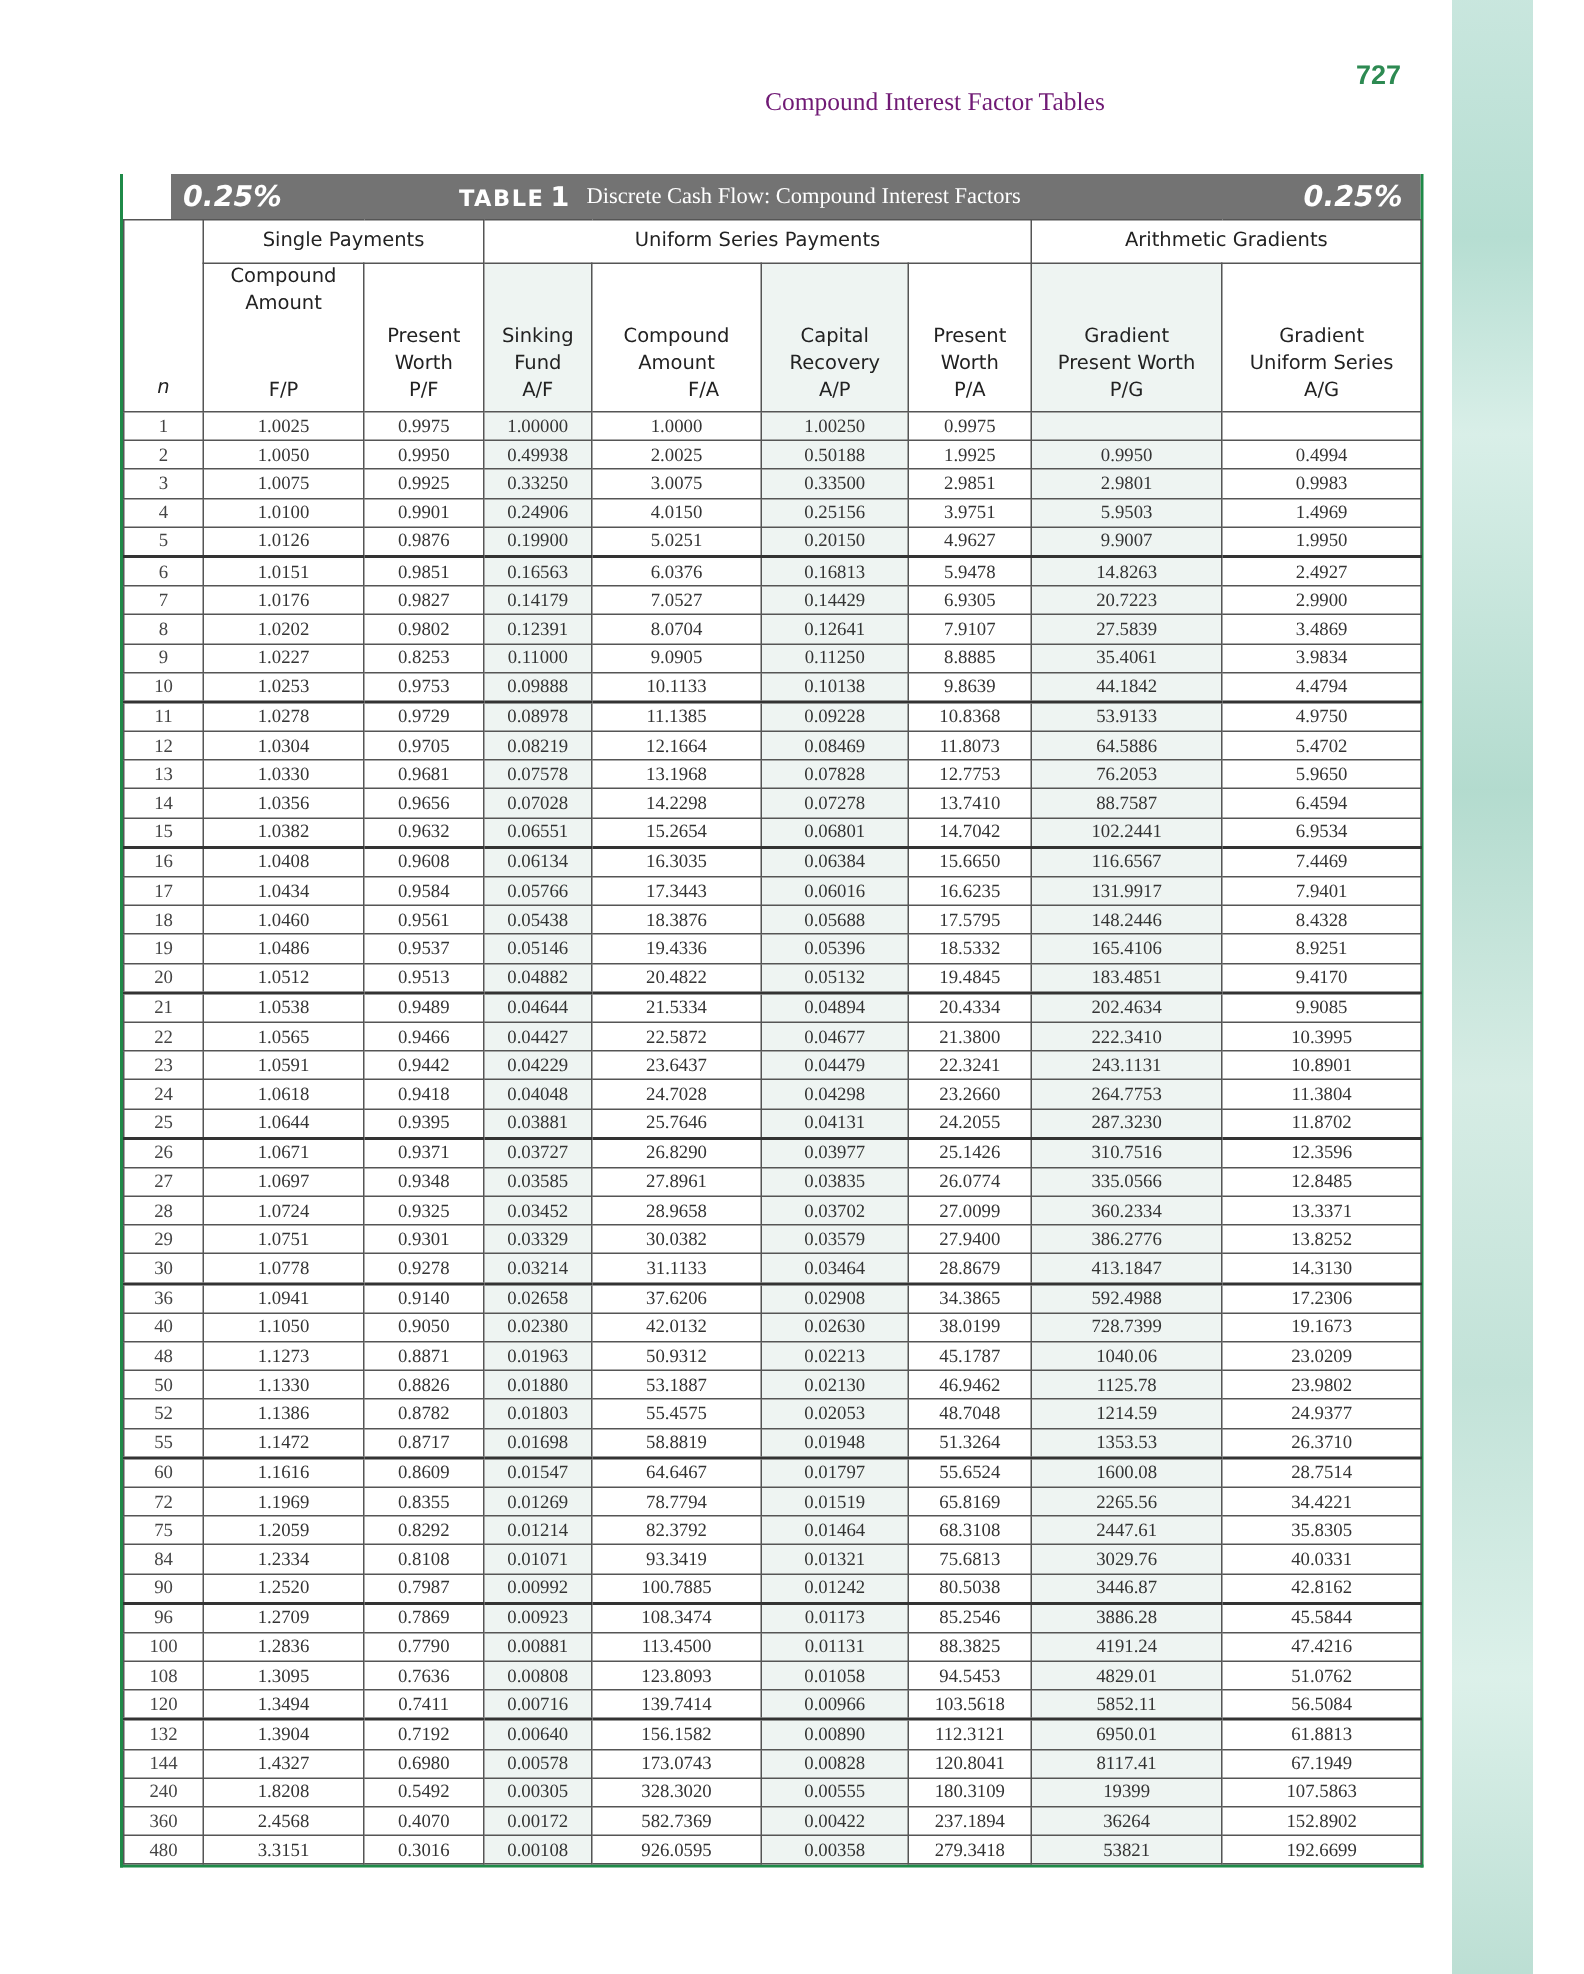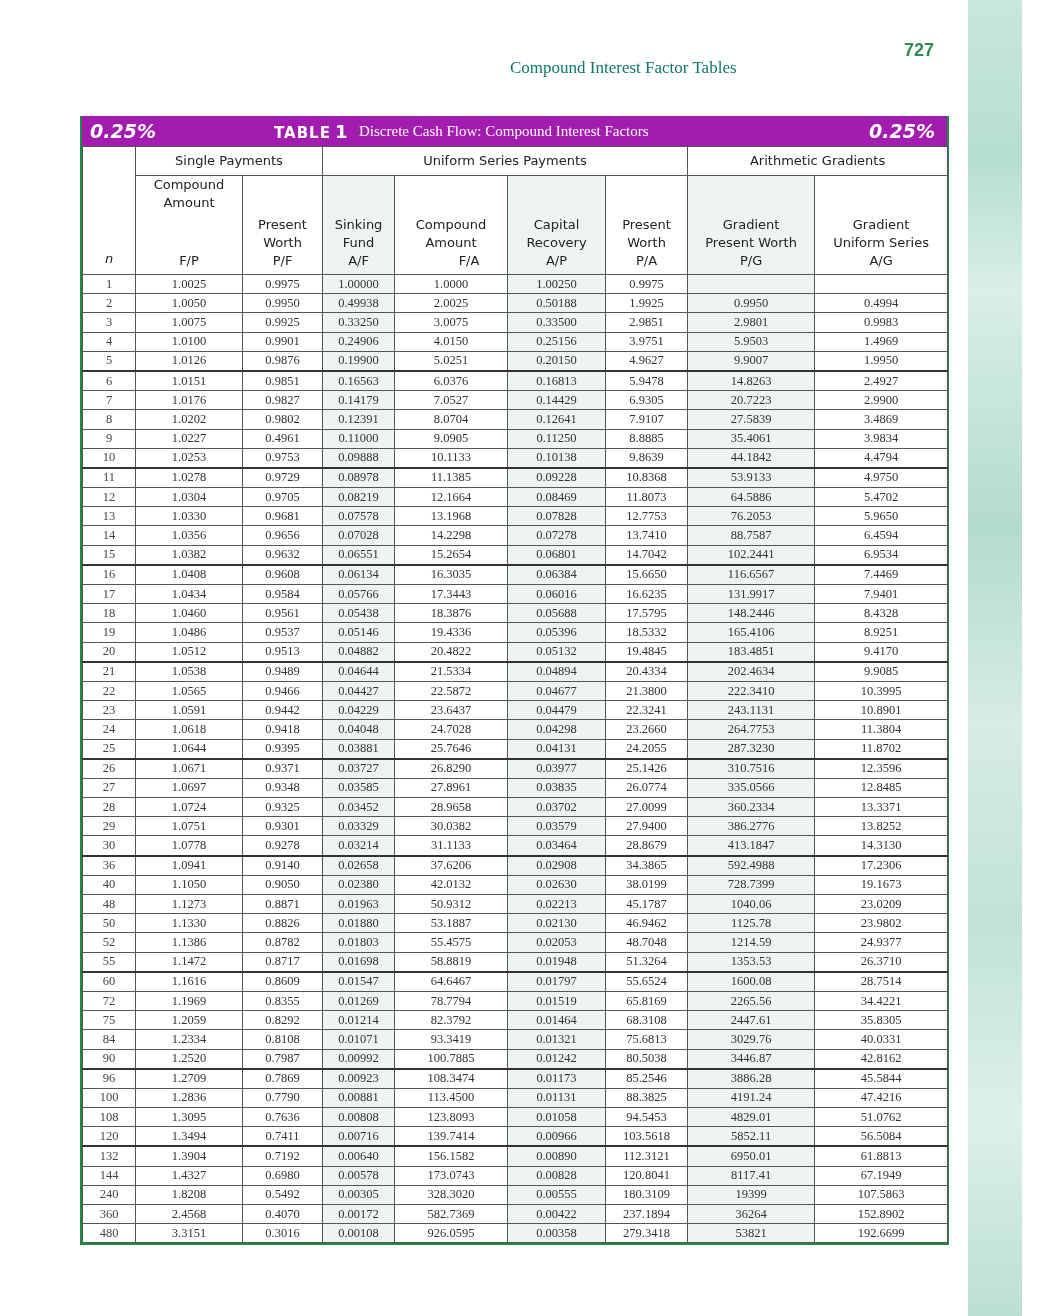--- a/index.html
+++ b/index.html
@@ -1,22 +1,22 @@
 <!DOCTYPE html>
 <html><head>
 <meta charset="utf-8">
 <style>
   html, body { margin:0; padding:0; }
   body { width:1056px; height:1316px; background:#ffffff; position:relative; overflow:hidden; font-family:"Liberation Serif", serif; color:#333; }
   .stripe { position:absolute; left:968px; top:0; width:54px; height:1316px;
     background:linear-gradient(180deg,#bfe2d8 0%,#a9d8ca 12%,#d2ece4 22%,#a6d5c6 40%,#cfe9e0 55%,#b7ddd1 70%,#d6eee6 85%,#b0d9cc 100%); opacity:0.85; }
-  .running-head { position:absolute; top:58px; left:510px; font-size:17px; color:#0f766e; }
+  .running-head { position:absolute; top:58px; left:510px; font-size:17px; color:#701a75; }
   .page-num { position:absolute; top:40px; left:904px; font-family:"Liberation Sans", sans-serif; font-weight:bold; font-size:18px; color:#2d8a52; }
   .tablewrap { position:absolute; left:80px; top:116px; width:865px; border:2px solid #1f8a48; border-top:none; }
-  .titlebar { height:30px; background:#a21caf; color:#fff; display:flex; align-items:center; position:relative; }
+  .titlebar { height:30px; background:#737373; color:#fff; display:flex; align-items:center; position:relative;margin-left:32px; }
   .titlebar .rate-l { position:absolute; left:8px; font-family:"DejaVu Sans", sans-serif; font-style:italic; font-weight:bold; font-size:19px; }
   .titlebar .rate-r { position:absolute; right:12px; font-family:"DejaVu Sans", sans-serif; font-style:italic; font-weight:bold; font-size:19px; }
   .titlebar .tlabel { position:absolute; left:192px; font-family:"DejaVu Sans", sans-serif; font-size:15px; letter-spacing:1px; font-weight:bold; }
   .titlebar .tnum { font-size:18px; margin-left:4px; }
   .titlebar .ttext { position:absolute; left:277px; font-family:"Liberation Serif", serif; font-size:15px; }
   table { border-collapse:collapse; width:100%; table-layout:fixed; }
   th, td { border:1px solid #555; padding:0; text-align:center; }
   th { font-family:"DejaVu Sans", sans-serif; font-weight:normal; font-size:13px; color:#222; line-height:18px;text-align:center; }
   th.grp { height:28px; }
   th.col { height:62px; vertical-align:bottom; padding-bottom:4px; }
@@ -187,21 +187,21 @@
           <td class=" shade">0.12391</td>
           <td>8.0704</td>
           <td class=" shade">0.12641</td>
           <td>7.9107</td>
           <td class=" shade">27.5839</td>
           <td>3.4869</td>
         </tr>
         <tr>
           <td class="n">9</td>
           <td>1.0227</td>
-          <td>0.4961</td>
+          <td>0.8253</td>
           <td class=" shade">0.11000</td>
           <td>9.0905</td>
           <td class=" shade">0.11250</td>
           <td>8.8885</td>
           <td class=" shade">35.4061</td>
           <td>3.9834</td>
         </tr>
         <tr>
           <td class="n">10</td>
           <td>1.0253</td>

